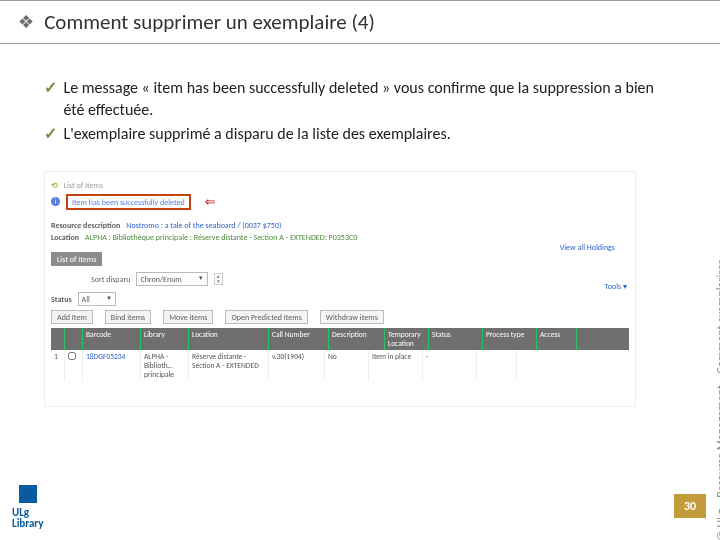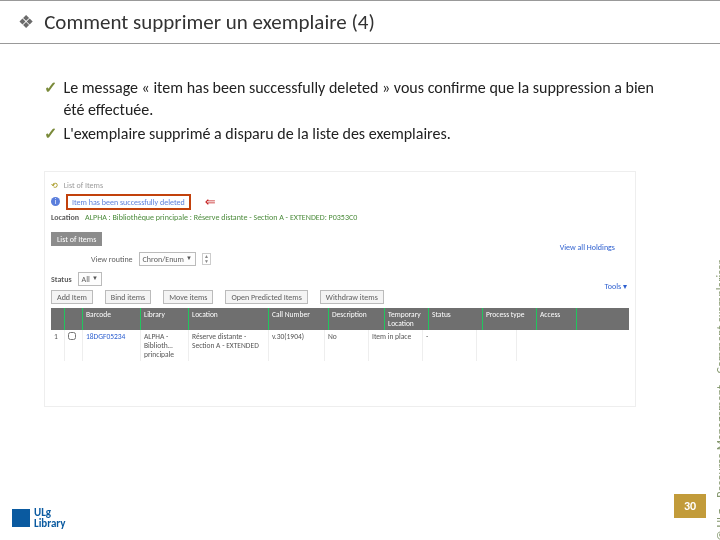--- a/index.html
+++ b/index.html
@@ -6,35 +6,35 @@
   body { font-family: Calibri, Arial, sans-serif; width: 720px; height: 540px; background: #fff; position: relative; overflow: hidden; }
   .slide { width: 720px; height: 540px; position: relative; }
   .titlebar { border: 1px solid #999; border-left: none; border-right: none; padding: 8px 18px; display: flex; align-items: center; gap: 10px; }
   .titlebar .diamond { font-size: 18px; color: #6b6b6b; }
   .titlebar .ttxt { font-size: 21px; color: #333; }
   .content { padding: 30px 60px 0 44px; }
   .bullet { display: flex; gap: 6px; margin: 3px 0; font-size: 16px; color: #222; line-height: 1.35; }
   .bullet .chk { color: #7a8a3a; font-weight: bold; }
   .sidetext { position: absolute; right: 6px; top: 260px; transform: rotate(-90deg); transform-origin: right top; color: #85986e; font-size: 12px; white-space: nowrap; }
   .pagenum { position: absolute; right: 14px; bottom: 22px; width: 32px; height: 24px; background: #c29b3a; color: #fff; display: flex; align-items: center; justify-content: center; font-size: 12px; font-weight: bold; }
-  .logo { position: absolute; left: 12px; bottom: 10px; display: flex; align-items: center; gap: 4px; }
+  .logo { position: absolute; left: 12px; bottom: 10px; display: flex; align-items: center; gap: 4px; flex-direction: column; }
   .logo .sq { width: 18px; height: 18px; background: #0a5aa0; }
   .logo .ltxt { font-size: 11px; color: #0a5aa0; font-weight: bold; line-height: 1.05; }
 
   
   .mock { margin: 26px 0 0 0; width: 592px; height: 236px; border: 1px solid #eee; padding: 6px 6px; font-size: 8px; color: #5d5d5d; background: #fff; filter: blur(0.3px); position: relative; }
   .mock .row { display: flex; align-items: center; gap: 6px; margin: 2px 0; }
   .mock .muted { color: #9a9a9a; }
   .mock .infoicon { width: 9px; height: 9px; border-radius: 50%; background: #5a7edc; color: #fff; font-size: 7px; display: flex; align-items: center; justify-content: center; }
   .mock .msgbox { border: 2px solid #c2410c; padding: 1px 4px; color: #5a7edc; font-size: 8px; }
   .mock .arrow { color: #c42020; font-size: 13px; margin-left: 8px; }
   .mock .link { color: #2d5fcf; }
   .mock .linkg { color: #4b8b3b; }
   .mock .greytab { background: #8c8c8c; color: #fff; padding: 2px 6px; display: inline-block; font-size: 8px; }
-  .mock .dd { border: 1px solid #bbb; padding: 1px 3px; display: inline-flex; gap: 2px; background: #fdfdfd; font-size: 8px; }
+  .mock .dd { border: 1px solid #bbb; padding: 1px 3px; display: inline-flex; gap: 16px; background: #fdfdfd; font-size: 8px; }
   .mock .dd .tri { font-size: 6px; color: #555; }
   .mock .updn { display: inline-flex; flex-direction: column; font-size: 5px; color: #888; line-height: 5px; border: 1px solid #ccc; padding: 0 1px; }
   .mock .btn { border: 1px solid #bbb; padding: 1px 5px; background: #f4f4f4; font-size: 8px; }
   .mock .hdr { background: #6f6f6f; color: #fff; display: flex; font-size: 7.5px; }
   .mock .hdr > div { padding: 2px 3px; border-right: 1px solid #22c55e; }
   .mock .drow { display: flex; font-size: 7.5px; color: #555; }
   .mock .drow > div { padding: 2px 3px; border-right: 1px solid #eee; overflow: hidden; }
   .mock .c0{width:14px}.mock .c1{width:18px}.mock .c2{width:58px}.mock .c3{width:48px}.mock .c4{width:80px}.mock .c5{width:60px}.mock .c6{width:56px}.mock .c7{width:44px}.mock .c8{width:54px}.mock .c9{width:54px}.mock .c10{width:40px}
   .mock .holdr { position: absolute; right: 20px; top: 70px; font-size: 8px; }
   .mock .tools { position: absolute; right: 8px; top: 109px; font-size: 8px; }
@@ -61,30 +61,34 @@
     <div class="mock">
       <div class="row">
           <span style="color:#9a8a00">⟲</span>
           <span class="muted">List of Items</span>
         </div>
       <div class="row" style="margin-top:4px">
         <span class="infoicon">i</span>
         <span class="msgbox">Item has been successfully deleted</span>
         <span class="arrow">⇐</span>
       </div>
+      <div class="row" style="margin-top:10px">
+        <b>Resource description</b>
+        <span class="link">Nostromo : a tale of the seaboard / (0037 $750)</span>
+      </div>
       <div class="row">
         <b>Location</b>
         <span class="linkg">ALPHA : Bibliothèque principale : Réserve distante - Section A - EXTENDED: P0353C0</span>
       </div>
       <span class="holdr link">View all Holdings</span>
 
       <div style="margin-top:10px"><span class="greytab">List of Items</span></div>
 
       <div class="row" style="margin-top:6px;margin-left:40px">
-        <span>View routine</span>
+        <span>Sort disparu</span>
         <span class="dd">
             <span>Chron/Enum</span>
             <span class="tri">▼</span>
           </span>
         <span class="updn">
             <span>▲</span>
             <span>▼</span>
           </span>
       </div>
       <span class="tools link"><span>Tools</span> ▾</span>

